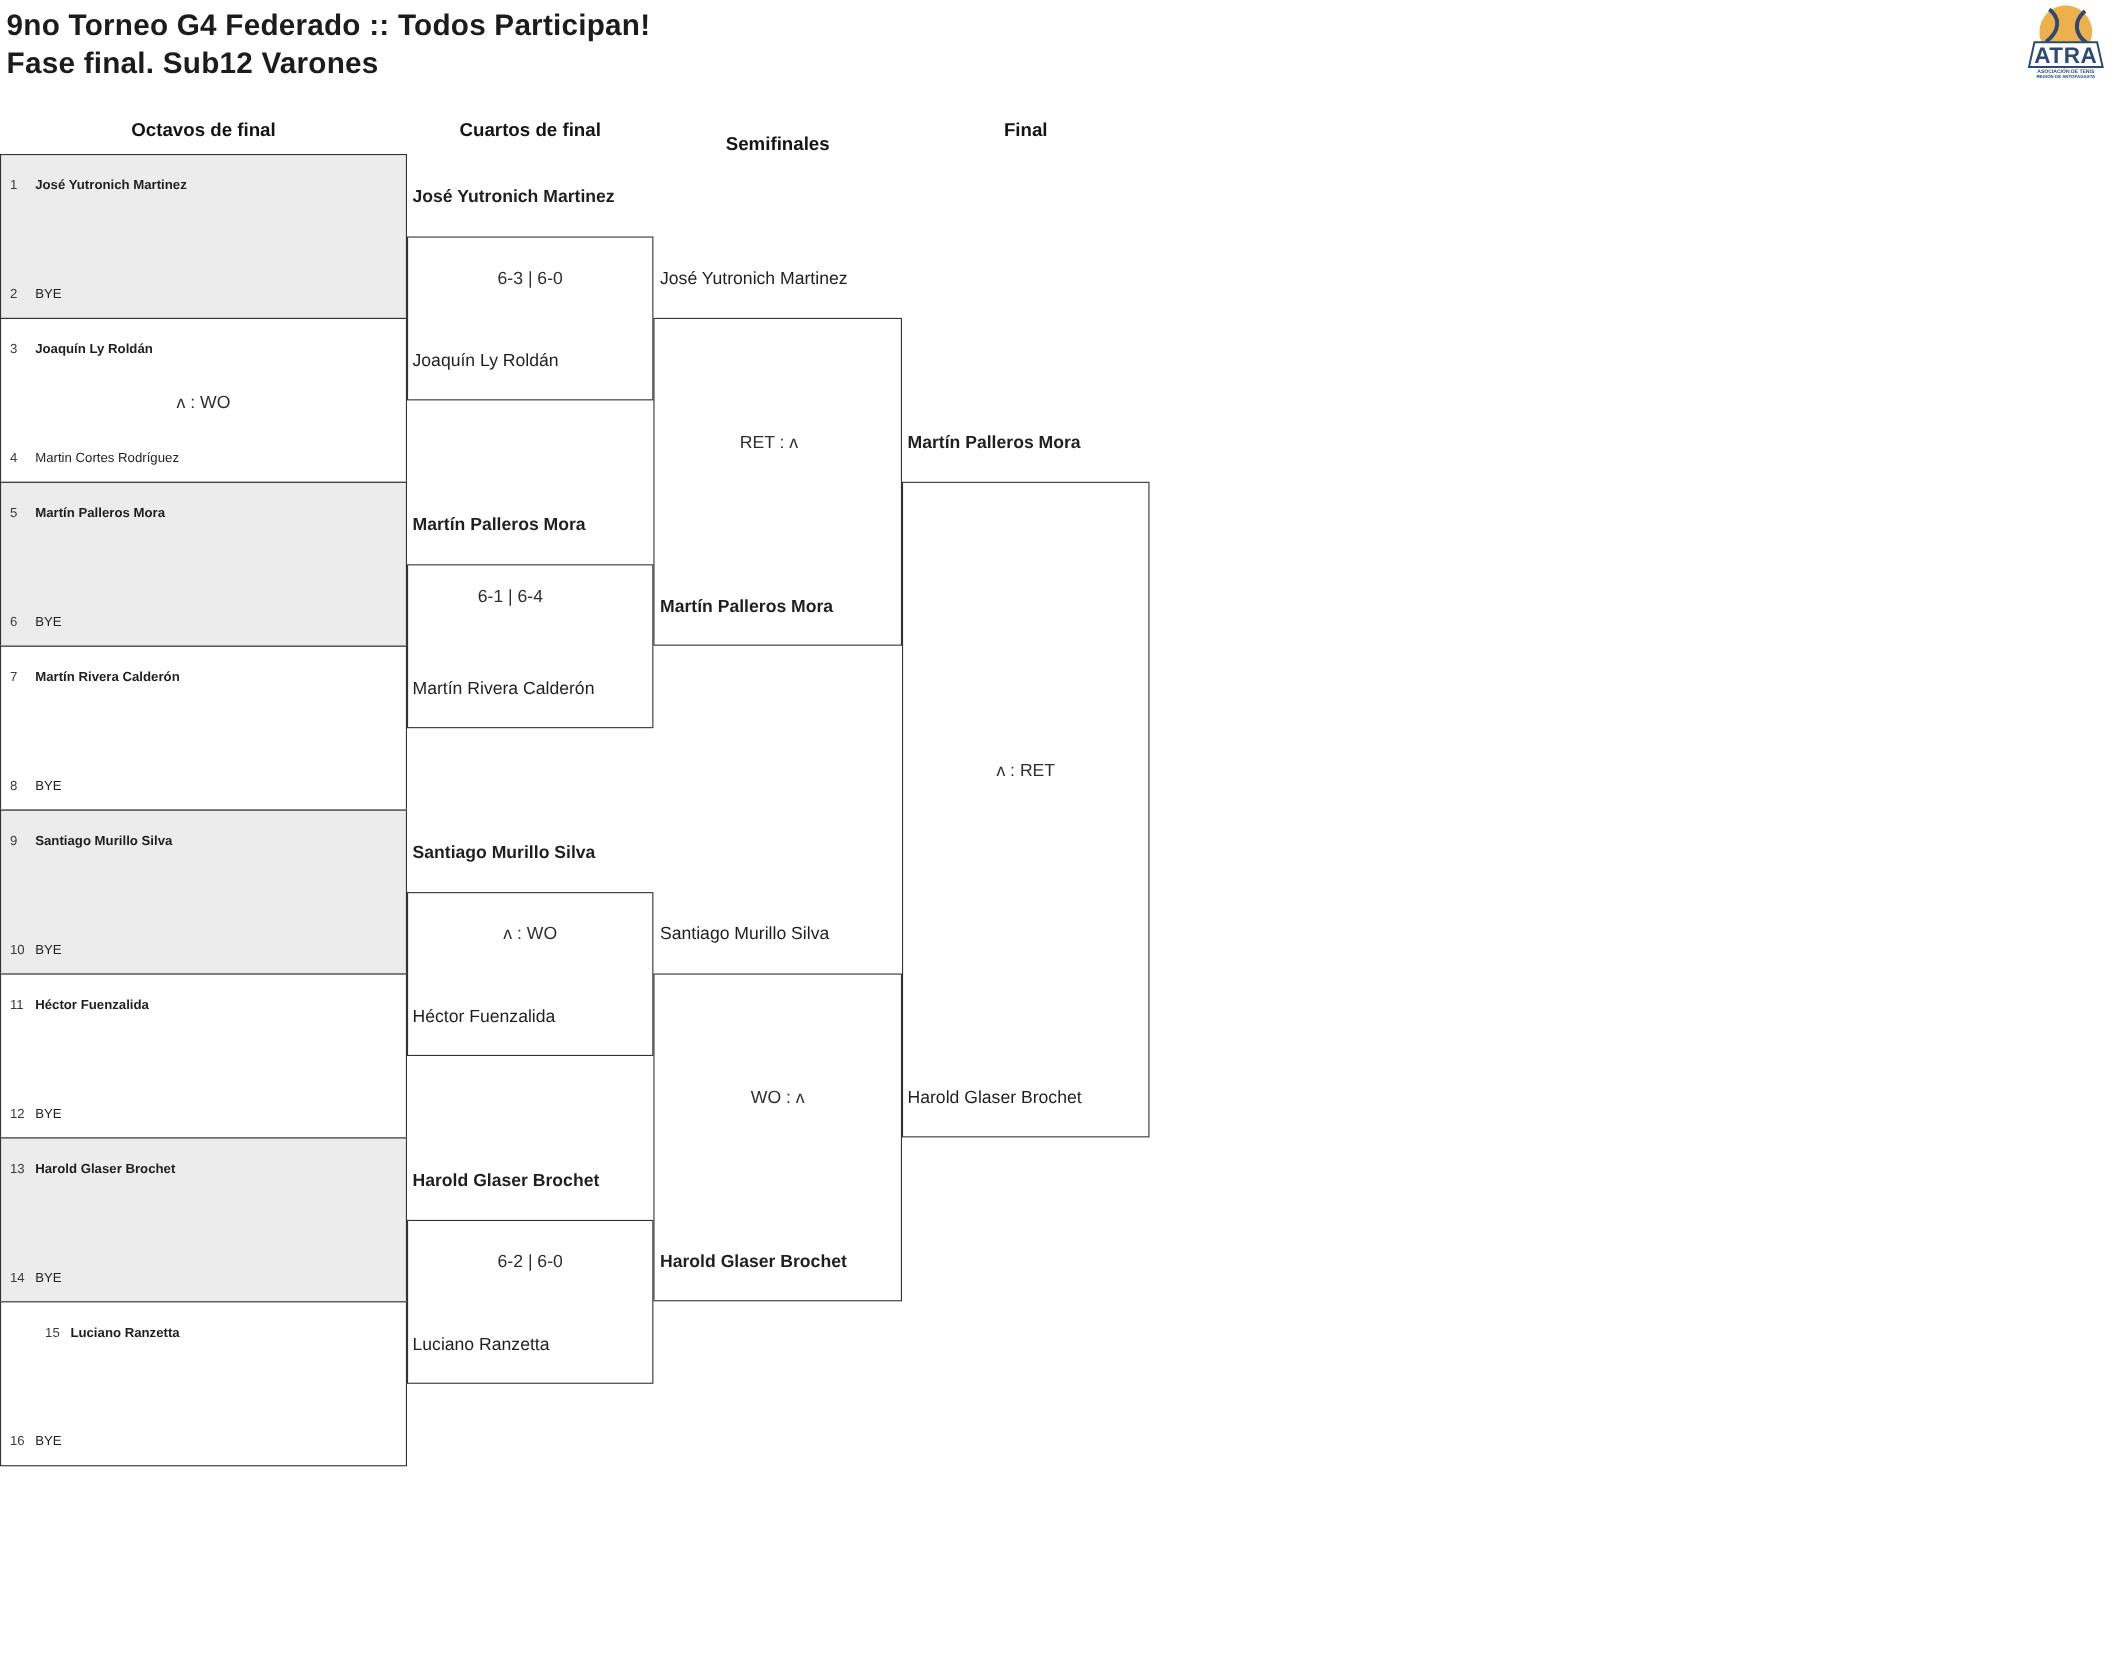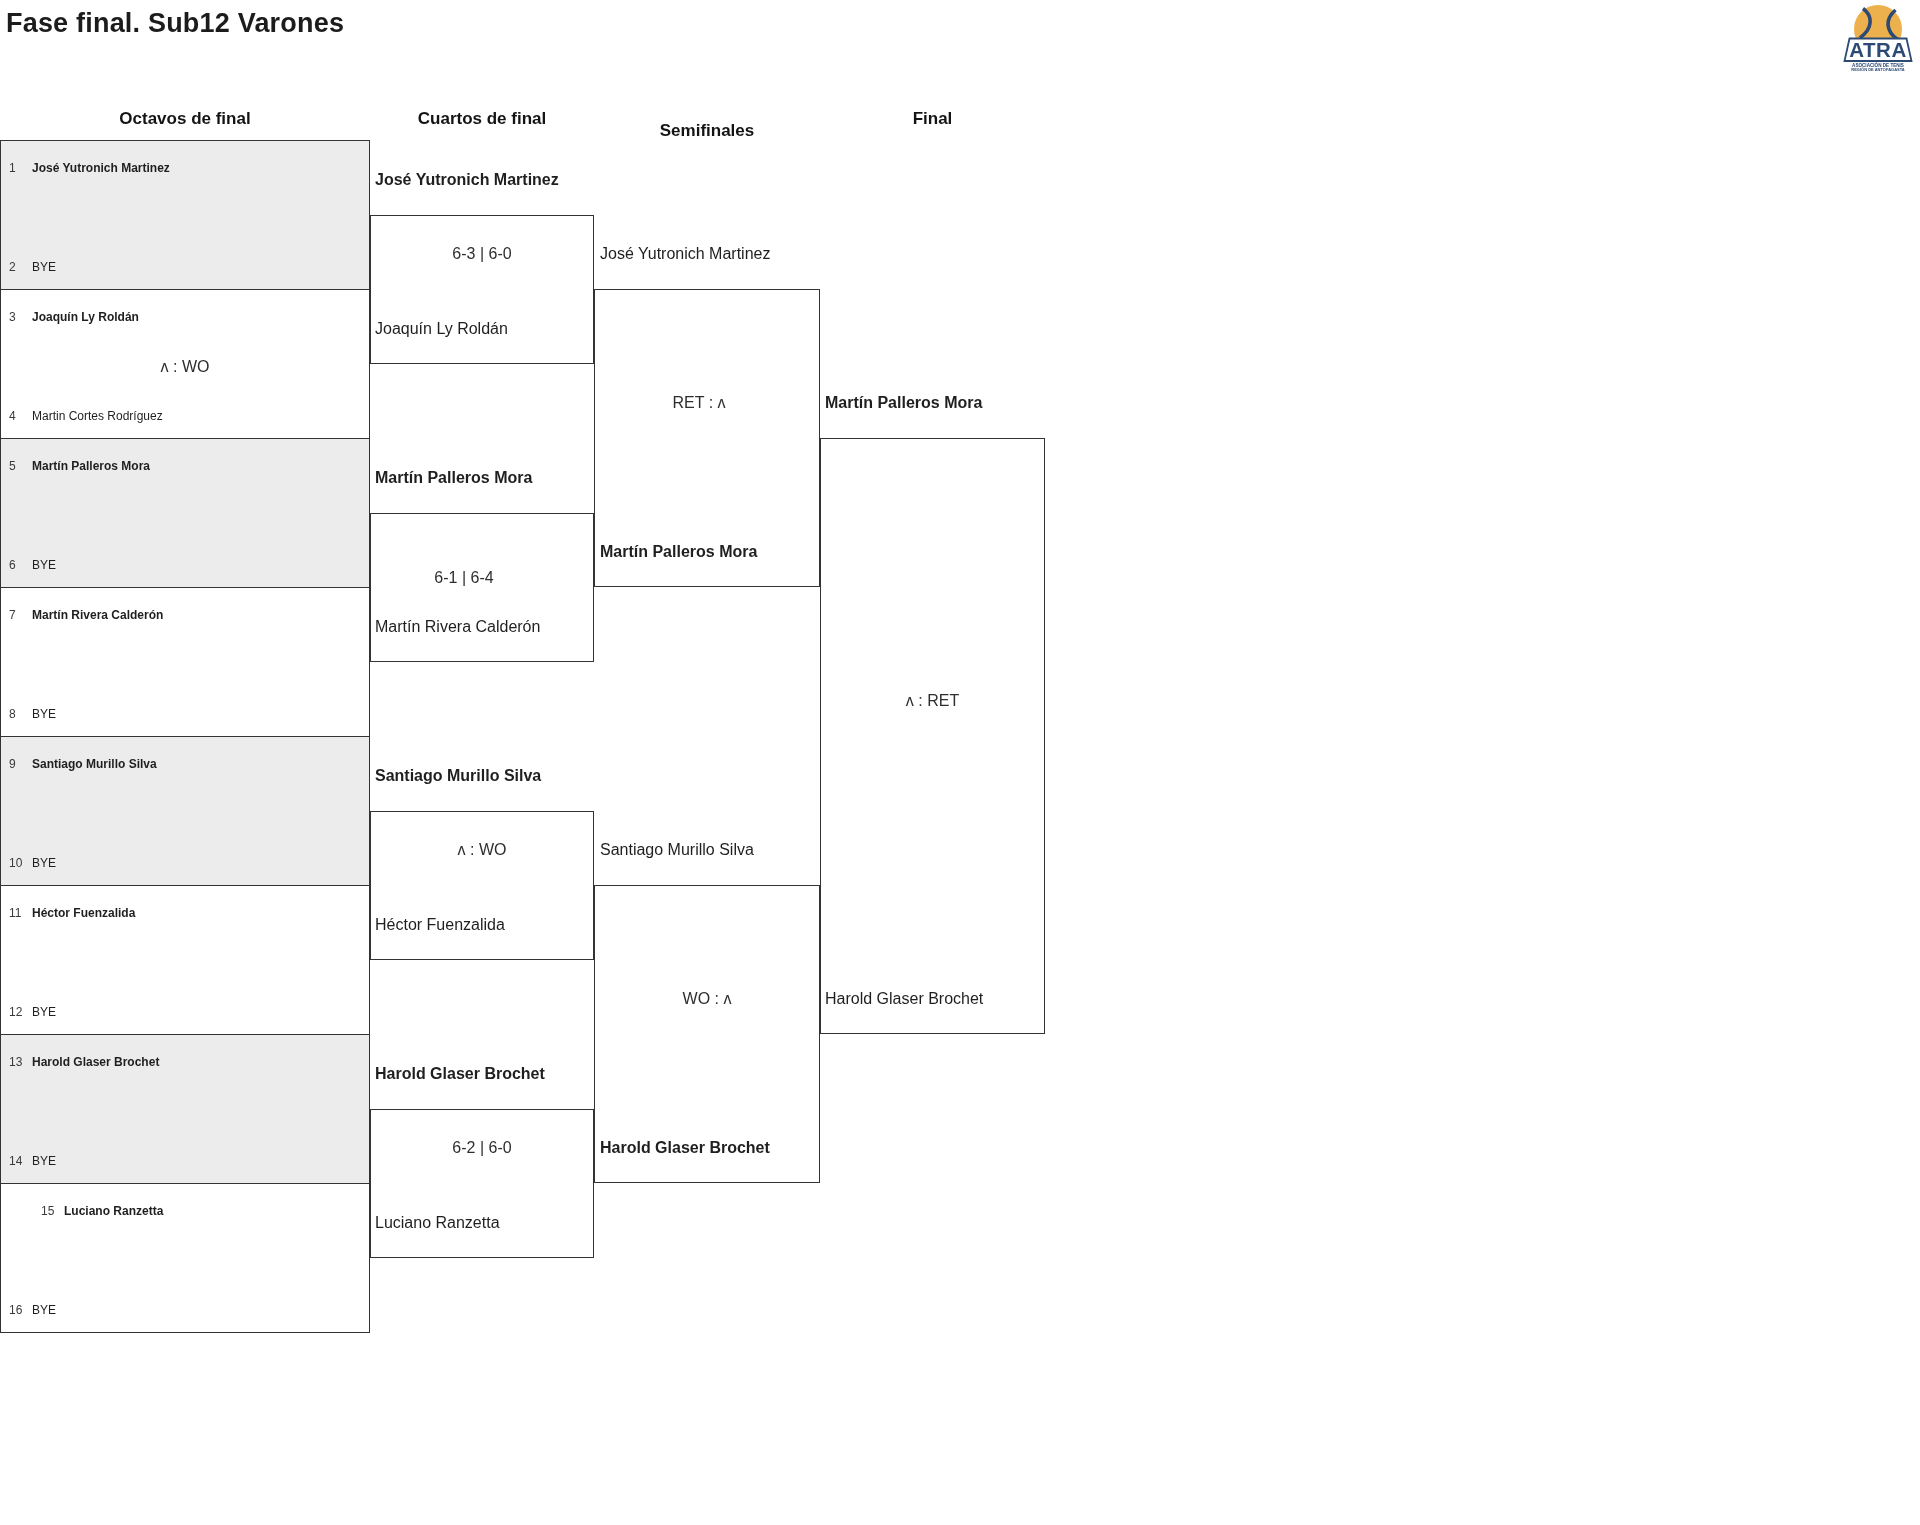--- a/index.html
+++ b/index.html
@@ -48,20 +48,21 @@
     text-align:center;color:#2e2e2e;white-space:nowrap;
   }
   .logo{position:absolute;left:1840px;top:2px;width:76px;height:70px;}
 </style>
 </head>
 <body>
 
 <div class="page">
 
   <div class="title">
+    <div>9no Torneo G4 Federado :: Todos Participan!</div>
     <div>Fase final. Sub12 Varones</div>
   </div>
 
   <svg class="logo" viewBox="0 0 76 70" xmlns="http://www.w3.org/2000/svg">
     <g>
       <circle cx="38" cy="27" r="24" fill="#ECB14D"></circle>
       <path d="M23 6.5 C33 14 33 26 20 36" stroke="#2C4A73" stroke-width="3.6" fill="none"></path>
       <path d="M55.5 8 C45 17 45.5 29 57.5 37.5" stroke="#2C4A73" stroke-width="3.6" fill="none"></path>
     </g>
     <path d="M9.5 36.5 L66.5 36.5 L71.5 59 L4.5 59 Z" fill="#ffffff" stroke="#2C4A73" stroke-width="1.8"></path>
@@ -109,21 +110,21 @@
       <div class="r16-box" style="left: 0px; top: 1183px; width: 370px; height: 150px;">
         <div class="slot" style="top: 17px; margin-left: 32px;"><span class="num">15</span><span class="pname b">Luciano Ranzetta</span></div>
         <div class="slot" style="top: 116px;"><span class="num">16</span><span class="pname">BYE</span></div>
       </div>
       <div class="match-box" style="left: 370px; top: 214.5px; width: 224px; height: 149px;"></div>
       <div class="label b" style="left: 375px; top: 169.5px; width: 216px;">José Yutronich Martinez</div>
       <div class="score" style="left: 370px; top: 243.5px; width: 224px;">6-3 | 6-0</div>
       <div class="label" style="left: 375px; top: 318.5px; width: 216px;">Joaquín Ly Roldán</div>
       <div class="match-box" style="left: 370px; top: 512.5px; width: 224px; height: 149px;"></div>
       <div class="label b" style="left: 375px; top: 467.5px; width: 216px;">Martín Palleros Mora</div>
-      <div class="score" style="left: 370px; top: 568px; width: 188px;">6-1 | 6-4</div>
+      <div class="score" style="left: 370px; top: 533px; width: 188px;">6-1 | 6-4</div>
       <div class="label" style="left: 375px; top: 616.5px; width: 216px;">Martín Rivera Calderón</div>
       <div class="match-box" style="left: 370px; top: 810.5px; width: 224px; height: 149px;"></div>
       <div class="label b" style="left: 375px; top: 765.5px; width: 216px;">Santiago Murillo Silva</div>
       <div class="score" style="left: 370px; top: 839.5px; width: 224px;">ʌ : WO</div>
       <div class="label" style="left: 375px; top: 914.5px; width: 216px;">Héctor Fuenzalida</div>
       <div class="match-box" style="left: 370px; top: 1108.5px; width: 224px; height: 149px;"></div>
       <div class="label b" style="left: 375px; top: 1063.5px; width: 216px;">Harold Glaser Brochet</div>
       <div class="score" style="left: 370px; top: 1137.5px; width: 224px;">6-2 | 6-0</div>
       <div class="label" style="left: 375px; top: 1212.5px; width: 216px;">Luciano Ranzetta</div>
       <div class="match-box" style="left: 594px; top: 289px; width: 226px; height: 298px;"></div>

